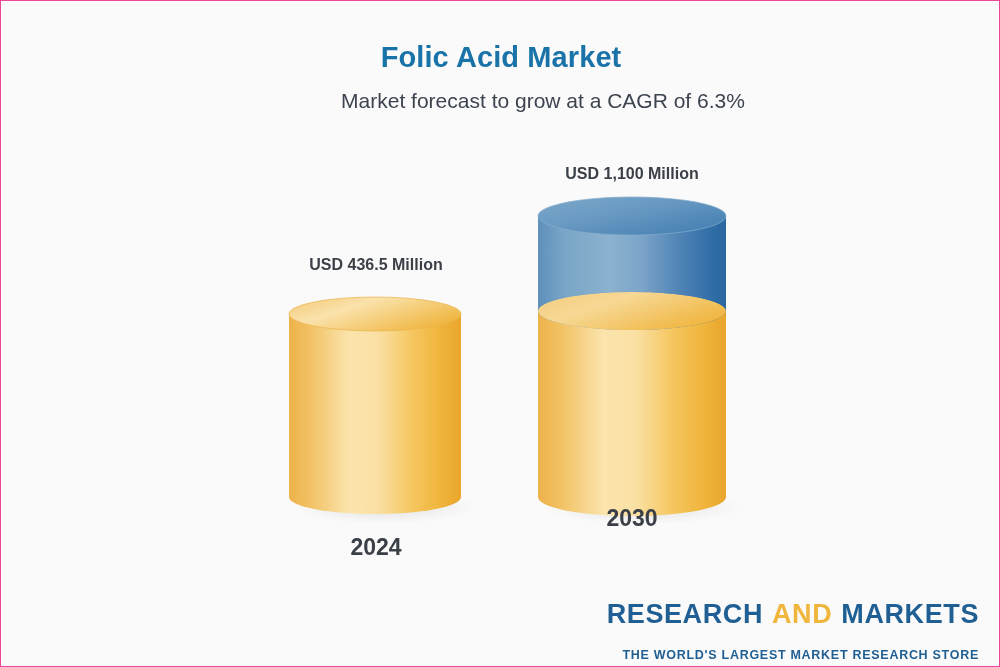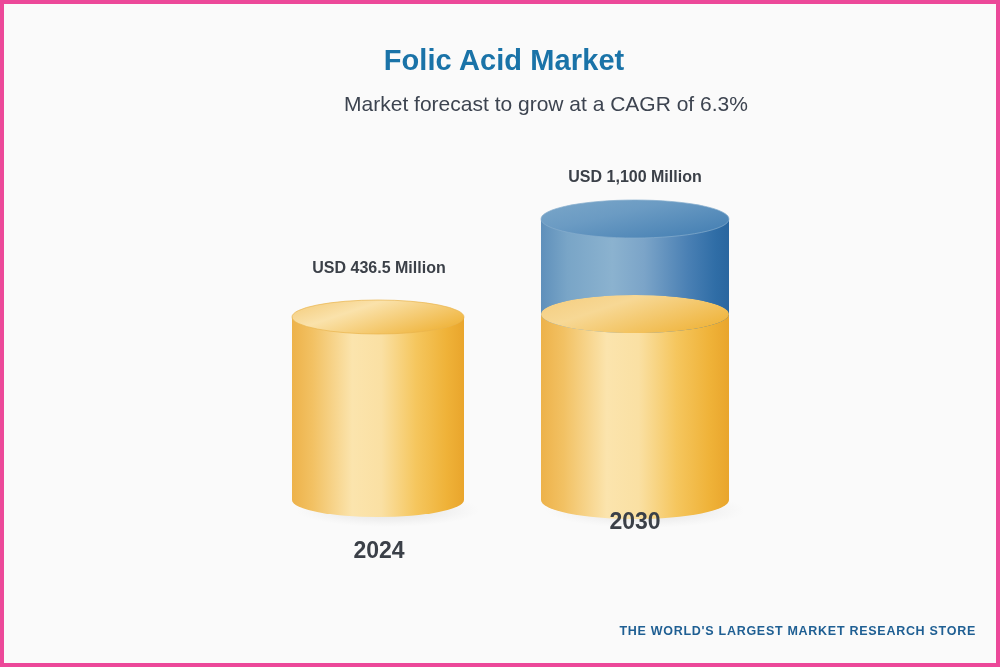--- a/index.html
+++ b/index.html
@@ -8,21 +8,21 @@
     background: #ffffff;
   }
   body {
     font-family: "Liberation Sans", sans-serif;
   }
   #canvas {
     position: relative;
     width: 1000px;
     height: 667px;
     background: #fafafa;
-    border: 4px solid #ec4899;
+    border: 1px solid #ec4899;
     box-sizing: border-box;
     overflow: hidden;
   }
 
   
   .chart-title {
     position: absolute;
     left: 0;
     top: 40px;
     width: 1000px;
@@ -196,16 +196,17 @@
     <path d="M 8,21 L 8,116 A 94,19 0 0 1 196,116 L 196,21 Z" fill="url(#blueBodyB)"></path>
 
     <ellipse cx="102" cy="21" rx="94" ry="19" fill="url(#blueTopB)" stroke="#87aecd" stroke-width="0.7"></ellipse>
   </svg>
 
   <div class="value-label" id="value-label-1">USD 1,100 Million</div>
   <div class="year-label" id="year-label-1">2030</div>
 
 
   <div class="brand-logo">
+    <div class="brand-main"><span class="brand-research" style="margin-right: 9px;">RESEARCH</span><span class="brand-and" style="margin-right: 9px;">AND</span><span class="brand-markets">MARKETS</span></div>
     <div class="brand-tagline">THE WORLD'S LARGEST MARKET RESEARCH STORE</div>
   </div>
 
 </div>
 
 </body></html>

